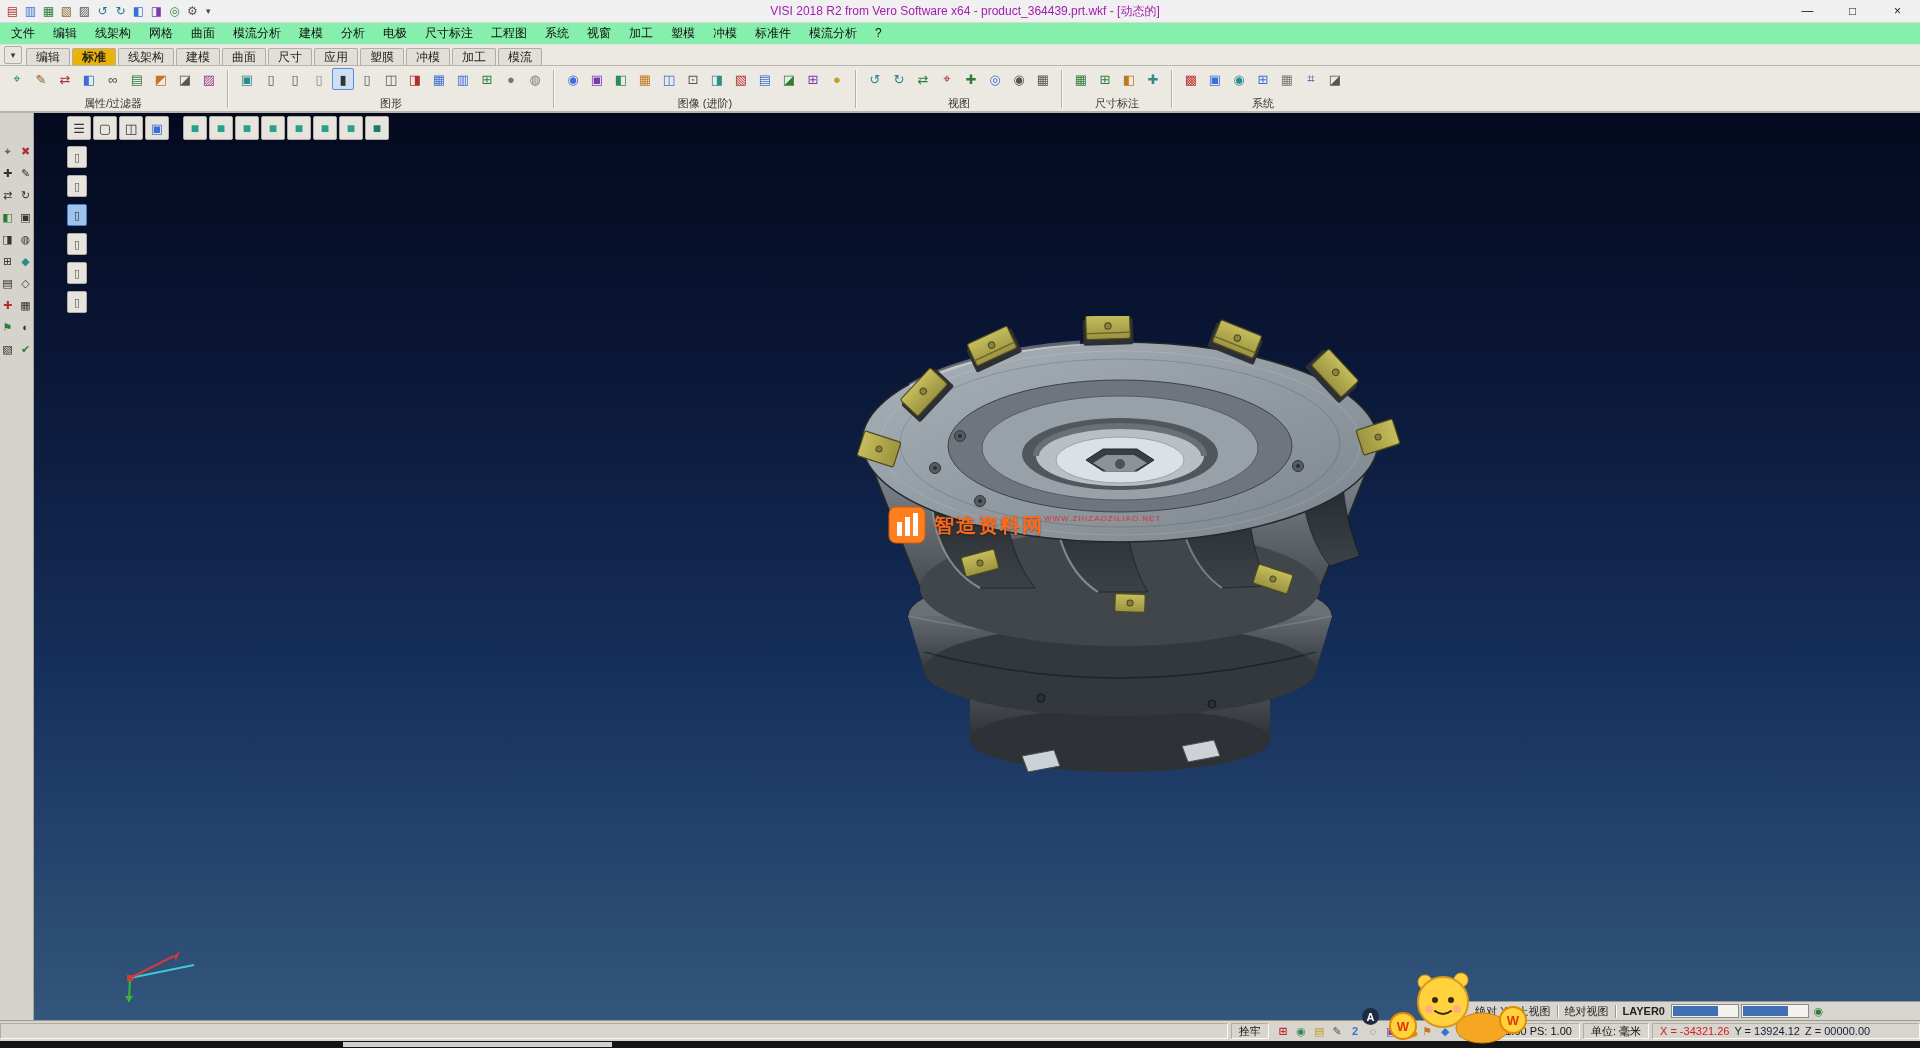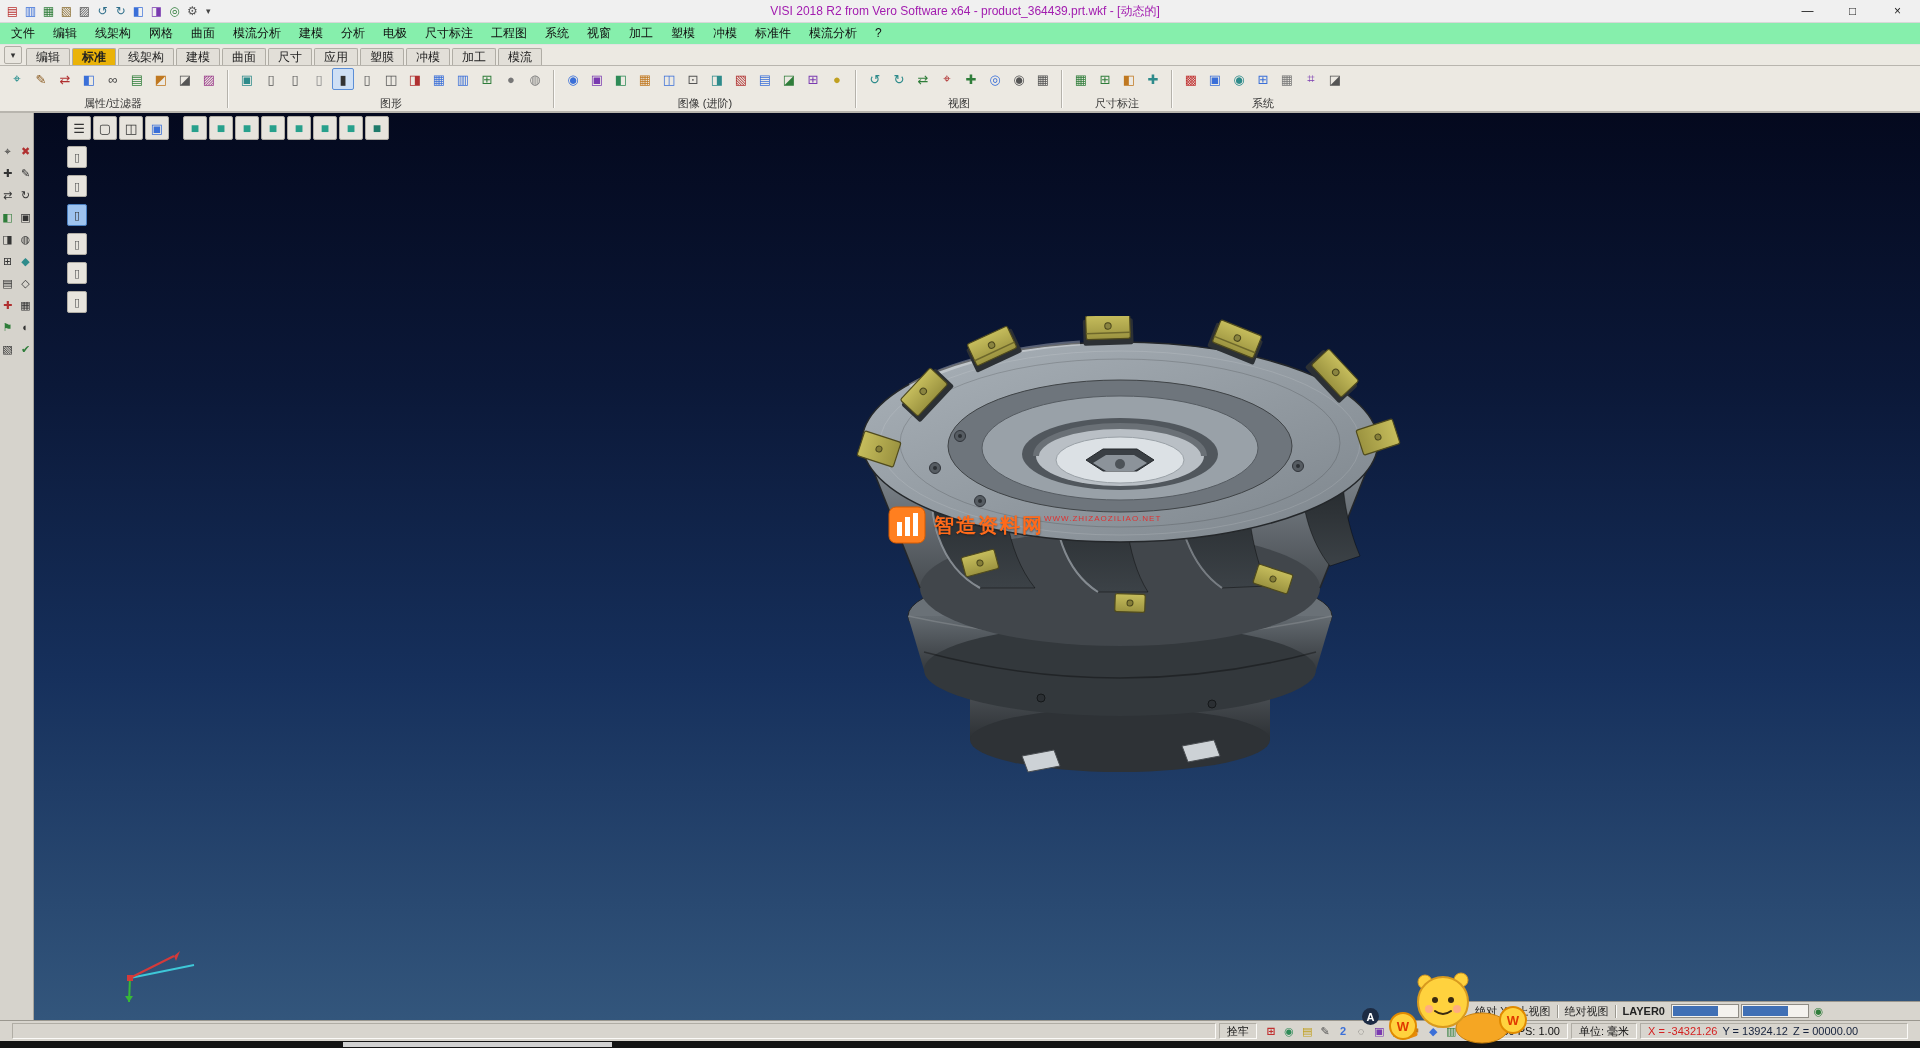--- a/index.html
+++ b/index.html
@@ -73,21 +73,21 @@
   .status-upper{position:absolute;right:0;bottom:0;height:19px;width:470px;background:#d8d5ce;border-top:1px solid #9a978f;border-left:1px solid #9a978f;
     display:flex;align-items:center;padding:0 3px;box-sizing:border-box;gap:2px;z-index:4;}
   .su-label{font-size:11px;color:#222;white-space:nowrap;padding:0 4px;}
   .su-label.bold{font-weight:bold;}
   .su-sep{width:1px;height:13px;background:#9a978f;border-right:1px solid #fbfaf7;}
   .su-chip{width:15px;height:15px;display:inline-flex;align-items:center;justify-content:center;font-size:11px;}
   .mini-scroll{width:66px;height:12px;background:#f4f2ee;border:1px solid #8f8c85;position:relative;}
   .mini-scroll .fill{position:absolute;left:1px;top:1px;bottom:1px;width:68%;background:var(--accent-blue);}
 
   
-  .statusbar{height:20px;background:#d8d5ce;border-top:1px solid #9a978f;display:flex;align-items:center;padding:0 12px;flex:0 0 auto;gap:3px;}
+  .statusbar{height:20px;background:#d8d5ce;border-top:1px solid #9a978f;display:flex;align-items:center;padding:0 0;flex:0 0 auto;gap:3px;}
   .status-msg{flex:1 1 auto;height:14px;border:1px solid #b0ada5;border-bottom-color:#fbfaf7;border-right-color:#fbfaf7;background:#d8d5ce;}
   .status-seg{height:14px;line-height:14px;padding:0 7px;border:1px solid #b0ada5;border-bottom-color:#fbfaf7;border-right-color:#fbfaf7;font-size:11px;color:#111;white-space:nowrap;}
   .status-icons{display:flex;align-items:center;gap:1px;padding:0 3px;}
   .stchip{width:17px;height:15px;display:inline-flex;align-items:center;justify-content:center;font-size:11px;font-weight:bold;}
   .coords{width:252px;}
   .coord-x{color:var(--coord-x-red);margin-top:40px;}
   .coord-y,.coord-z{color:#14203a;margin-left:5px;}
 
   
   .bottom-strip{height:7px;background:#141414;position:relative;flex:0 0 auto;}

